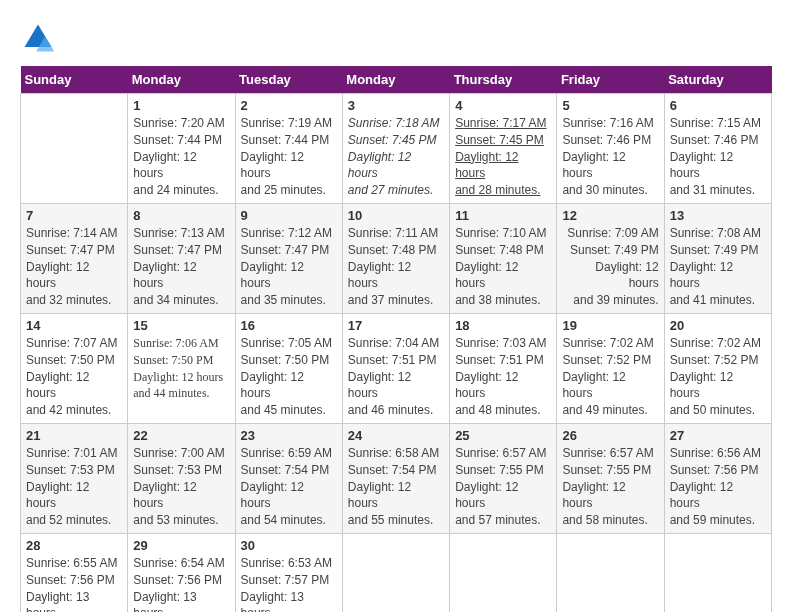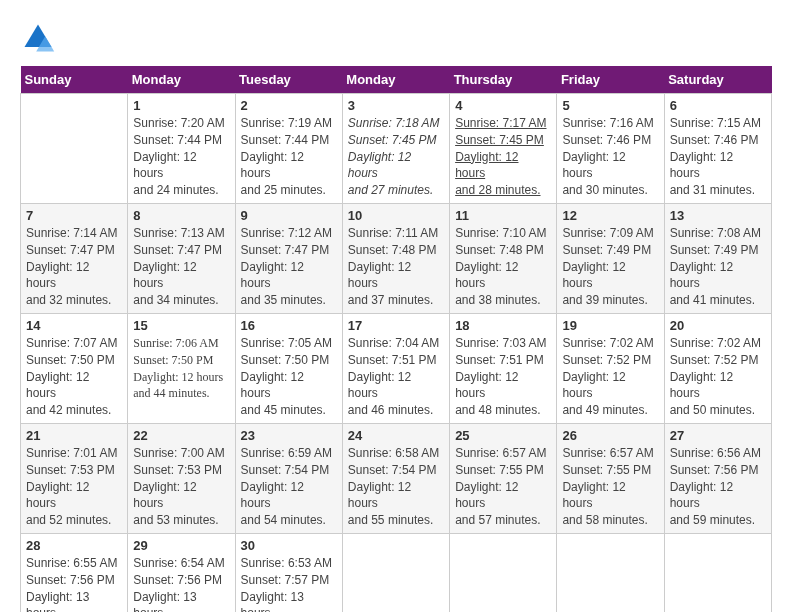--- a/index.html
+++ b/index.html
@@ -198,21 +198,21 @@
         </td>
         <td>
           <span class="day-number">11</span>
           <div class="day-info" style="white-space: pre-line;">Sunrise: 7:10 AM
 Sunset: 7:48 PM
 Daylight: 12 hours
 and 38 minutes.</div>
         </td>
         <td>
           <span class="day-number">12</span>
-          <div class="day-info" style="white-space: pre-line;">Sunrise: 7:09 AM
+          <div class="day-info" style="white-space: pre-line; text-align: right;">Sunrise: 7:09 AM
 Sunset: 7:49 PM
 Daylight: 12 hours
 and 39 minutes.</div>
         </td>
         <td>
           <span class="day-number">13</span>
           <div class="day-info" style="white-space: pre-line;">Sunrise: 7:08 AM
 Sunset: 7:49 PM
 Daylight: 12 hours
 and 41 minutes.</div>

